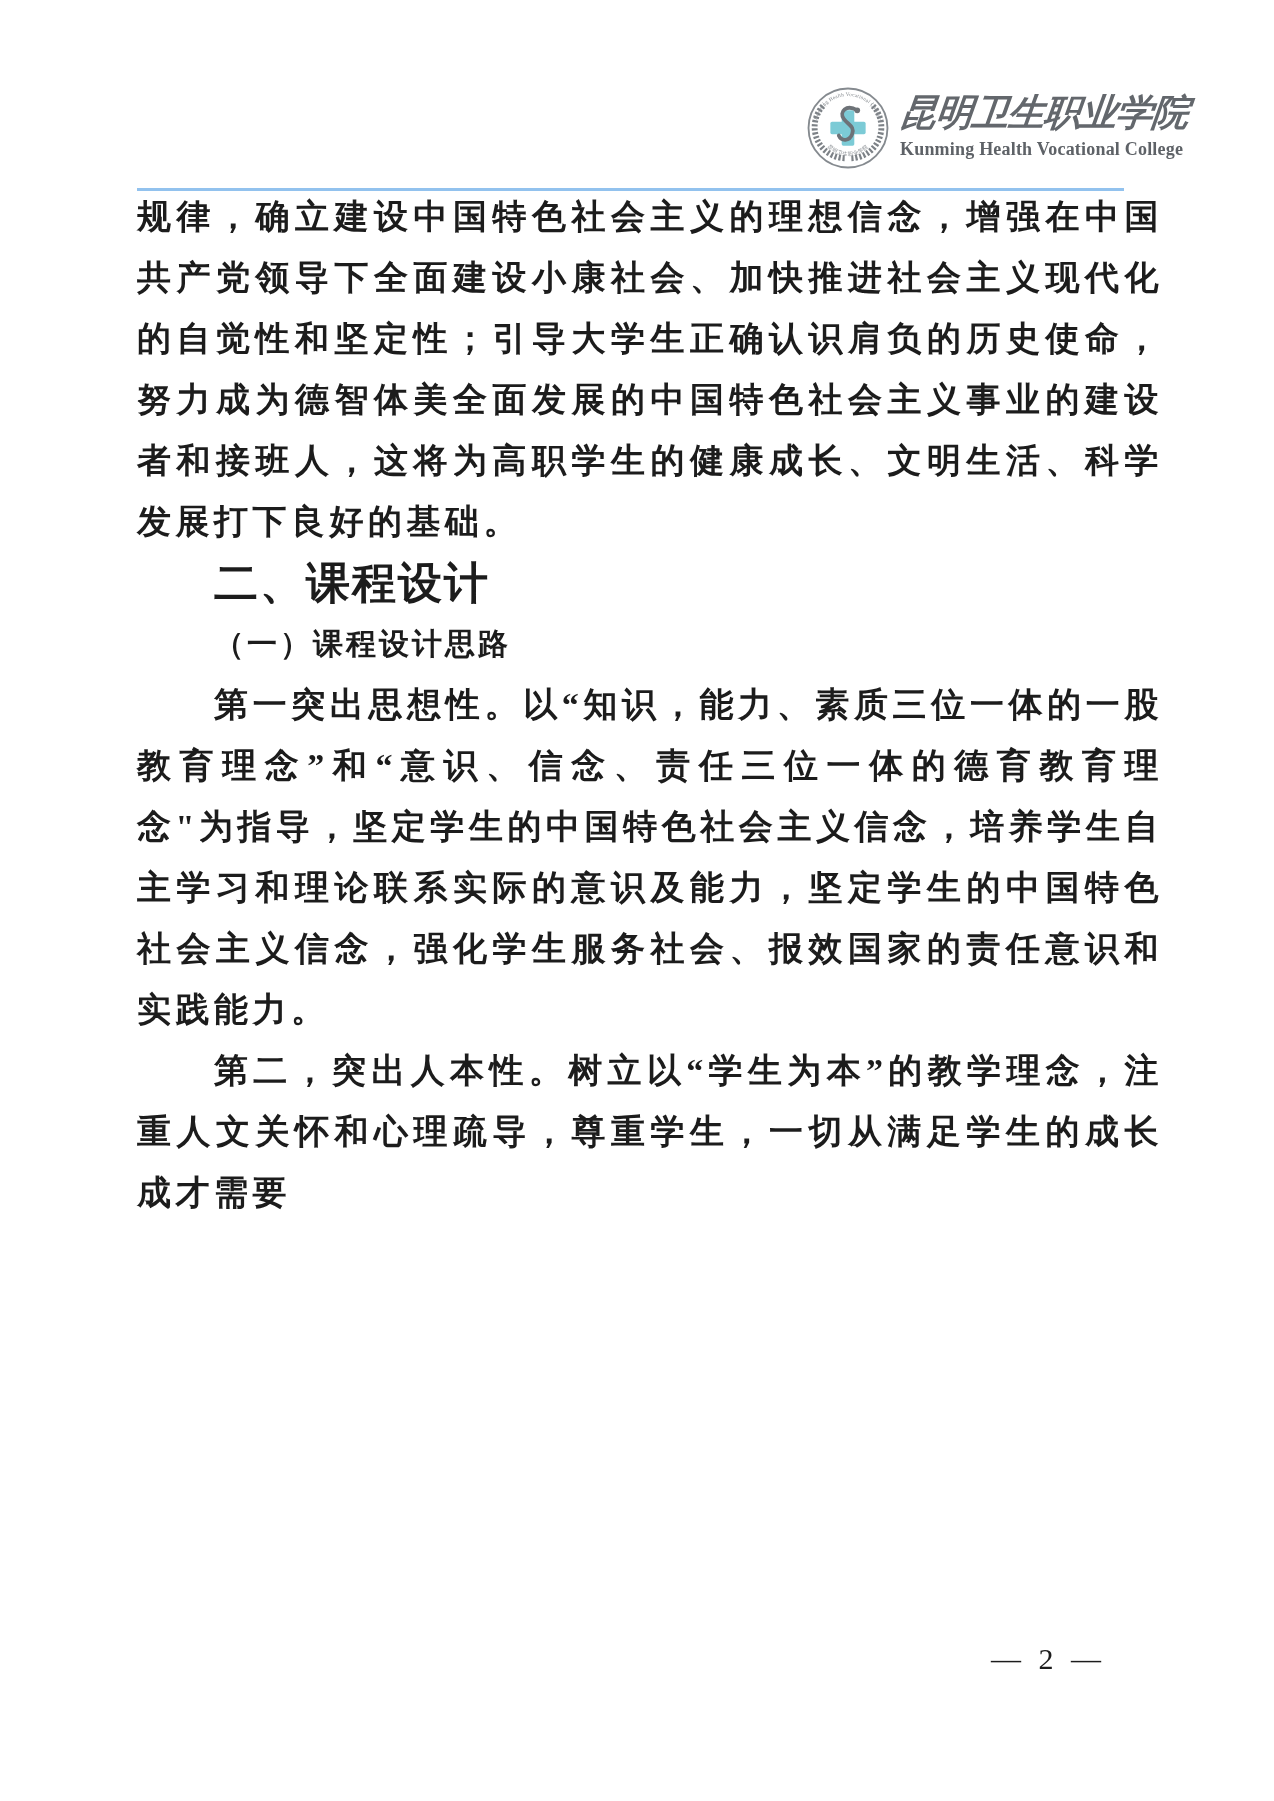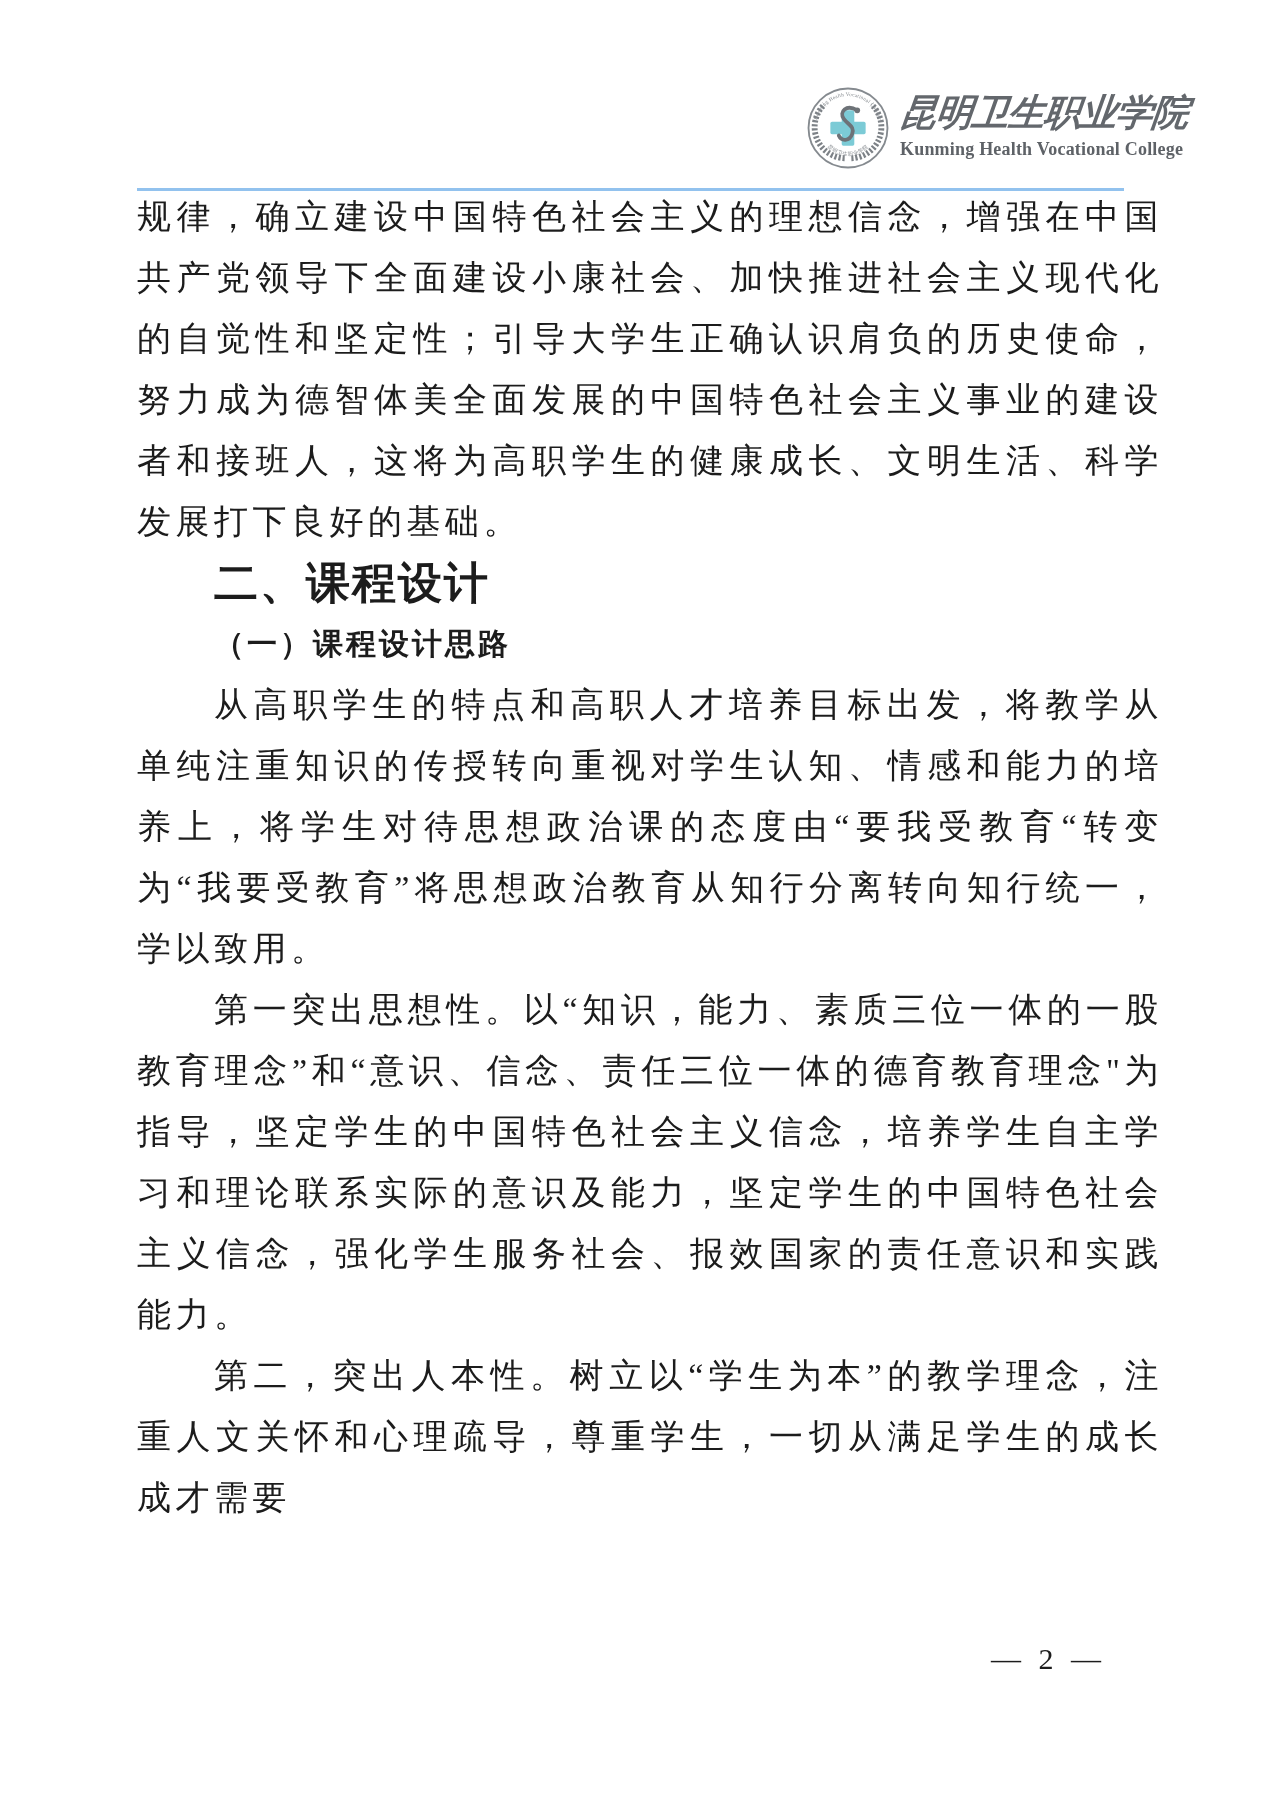--- a/index.html
+++ b/index.html
@@ -61,21 +61,21 @@
     position: absolute;
     left: 137px;
     top: 186px;
     width: 1026px;
     color: #1c1c1c;
     font-size: 34px;
     line-height: 61px;
     letter-spacing: 4.5px;
     text-align: justify;
   }
-  .content p { margin: 0; text-indent: 77px; }
+  .content p { margin: 0; text-indent: 77px; font-weight: bold; }
   .content p.no-indent { text-indent: 0; }
   .content p.h1 {
     font-family: "Liberation Sans", sans-serif;
     font-weight: bold;
     font-size: 44px;
     letter-spacing: 2px;
   }
   .content p.h2 {
     font-weight: bold;
     font-size: 30px;
@@ -126,20 +126,19 @@
     <div class="calligraphy">昆明卫生职业学院</div>
     <div class="english">Kunming Health Vocational College</div>
   </div>
 
   <div class="header-rule"></div>
 
   <div class="content">
     <p class="no-indent">规律，确立建设中国特色社会主义的理想信念，增强在中国共产党领导下全面建设小康社会、加快推进社会主义现代化的自觉性和坚定性；引导大学生正确认识肩负的历史使命，努力成为德智体美全面发展的中国特色社会主义事业的建设者和接班人，这将为高职学生的健康成长、文明生活、科学发展打下良好的基础。</p>
     <p class="h1">二、课程设计</p>
     <p class="h2">（一）课程设计思路</p>
-    <p>从高职学生的特点和高职人才培养目标出发，将教学从单纯注重知识的传授转向重视对学生认知、情感和能力的培养上，将学生对待思想政治课的态度由“要我受教育“转变为“我要受教育”将思想政治教育从知行分离转向知行统一，学以致用。</p>
     <p>第一突出思想性。以“知识，能力、素质三位一体的一股教育理念”和“意识、信念、责任三位一体的德育教育理念"为指导，坚定学生的中国特色社会主义信念，培养学生自主学习和理论联系实际的意识及能力，坚定学生的中国特色社会主义信念，强化学生服务社会、报效国家的责任意识和实践能力。</p>
     <p>第二，突出人本性。树立以“学生为本”的教学理念，注重人文关怀和心理疏导，尊重学生，一切从满足学生的成长成才需要</p>
   </div>
 
   <div class="footer">— 2 —</div>
 
 </div>
 
 </body></html>

